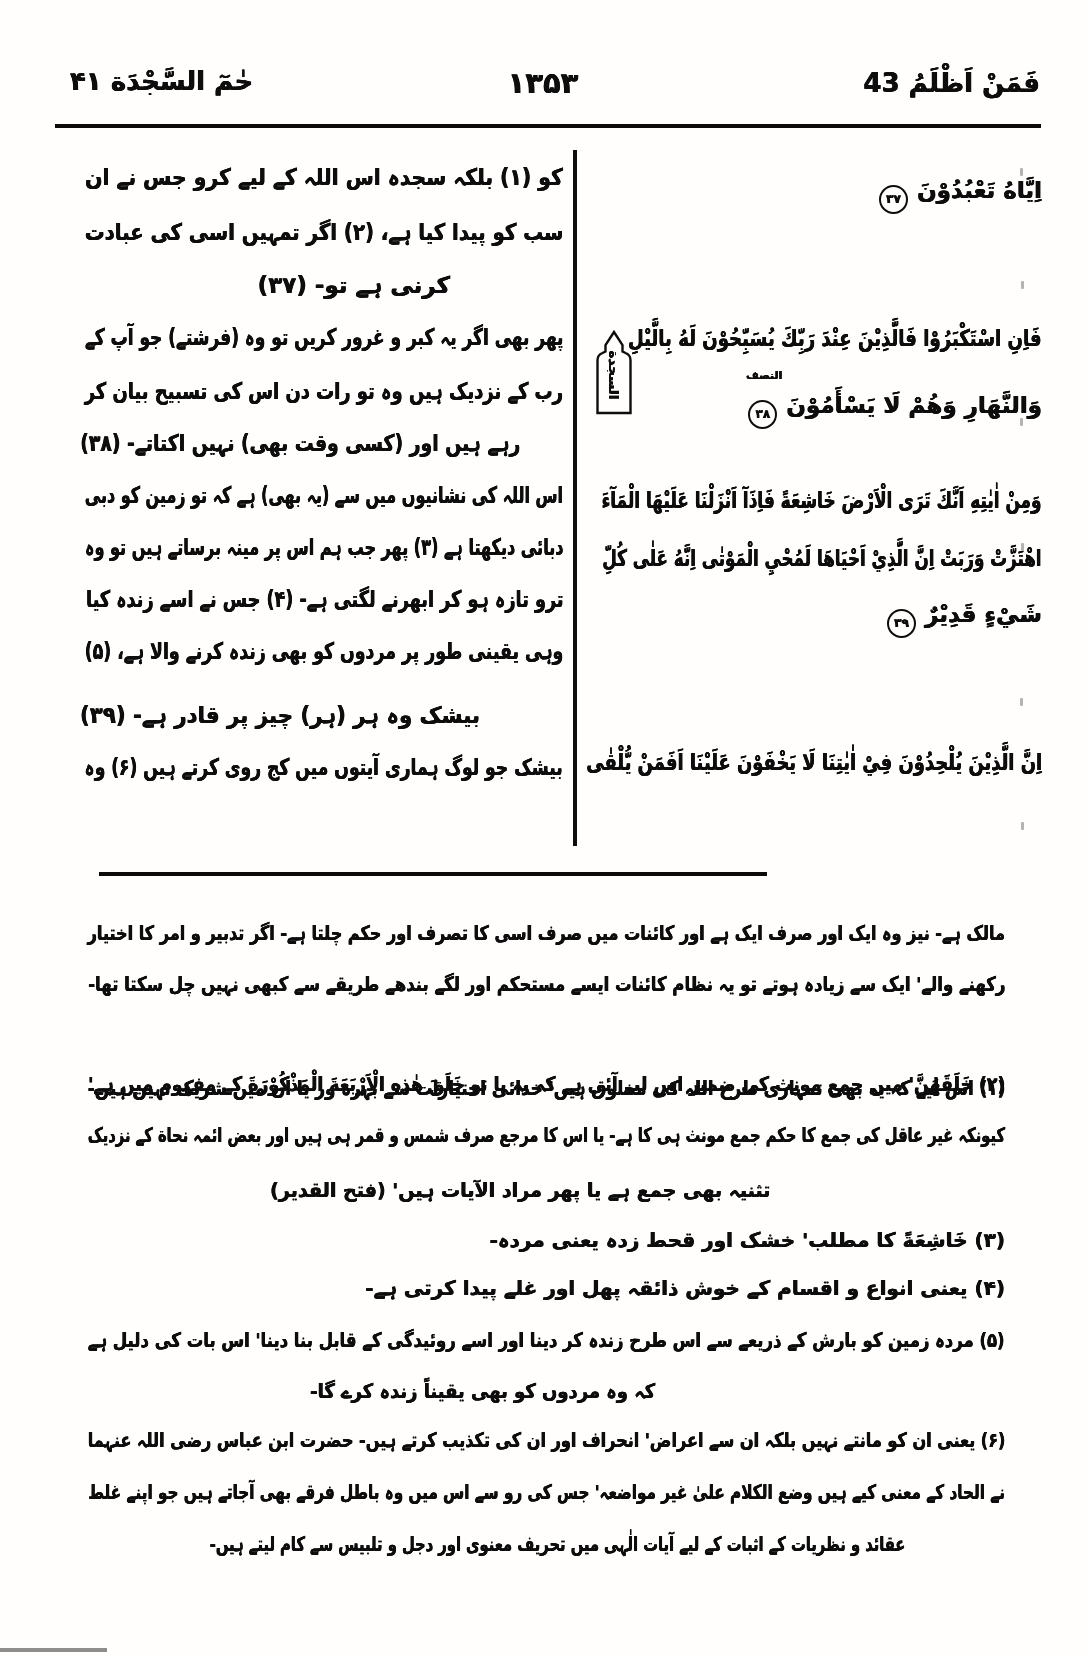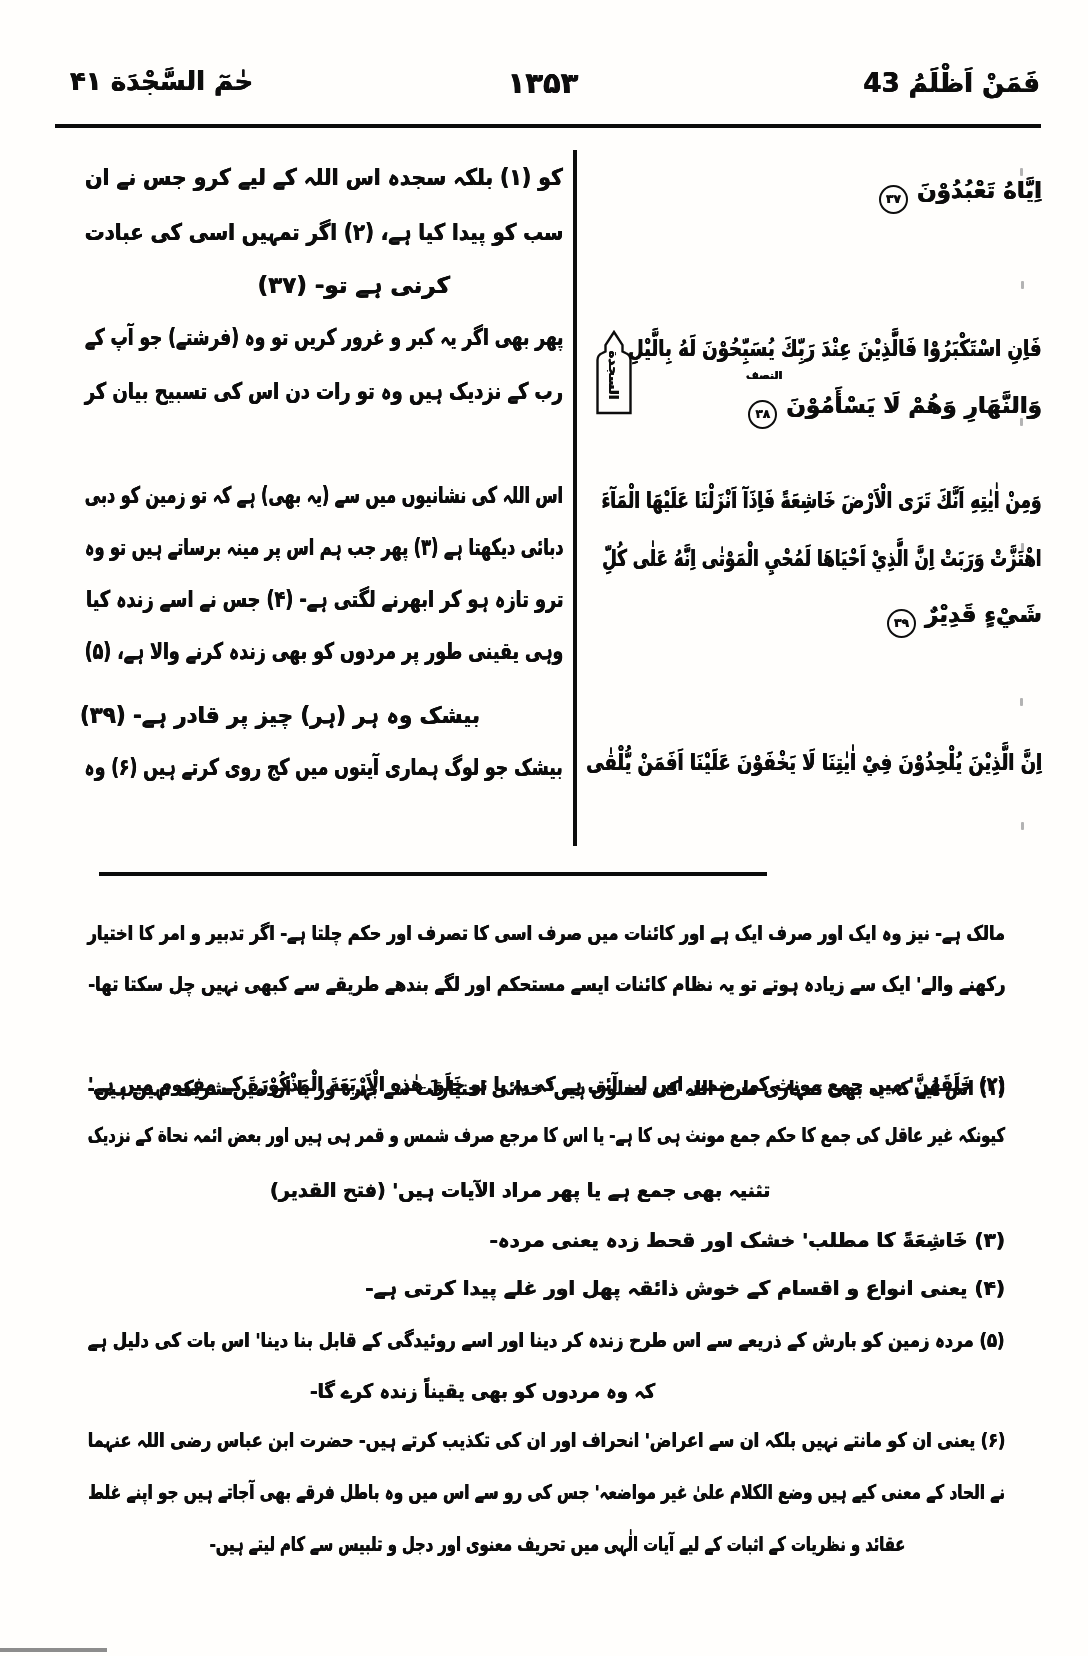--- a/index.html
+++ b/index.html
@@ -66,21 +66,21 @@
   <div class="ornament">
     <svg width="42" height="87" viewBox="0 0 42 87">
       <path d="M4.5 85 L4.5 32 Q4.5 27 9.5 25 L12.5 23.5 L12.5 17 L21 4 L29.5 17 L29.5 23.5 L32.5 25 Q37.5 27 37.5 32 L37.5 85 Z" fill="none" stroke="#0d0d0d" stroke-width="2.4"></path>
     </svg>
     <div class="ornament-label ink">السجدة</div>
   </div>
 
   <div class="aline ink" style="top:168px;">
     <span class="fit"><span>اِيَّاهُ تَعْبُدُوْنَ</span><span class="badge-wrap"><span class="ayah">۳۷</span></span></span>
   </div>
-  <div class="aline ink" style="top:326px;width:414px;text-decoration:underline;">
+  <div class="aline ink" style="top:316px;width:414px;text-decoration:underline;">
     <span class="fit" style="transform-origin: right center; transform: scaleX(0.787);"><span>فَاِنِ اسْتَكْبَرُوْا فَالَّذِيْنَ عِنْدَ رَبِّكَ يُسَبِّحُوْنَ لَهُ بِالَّيْلِ</span></span>
   </div>
   <div class="aline ink" style="top:383px;width:414px;">
     <span class="fit"><span>وَالنَّهَارِ وَهُمْ لَا يَسْأَمُوْنَ</span><span class="badge-wrap"><span class="nisf">النصف</span><span class="ayah">۳۸</span></span></span>
   </div>
   <div class="aline ink" style="top:478px;width:440px;">
     <span class="fit" style="transform-origin: right center; transform: scaleX(0.735);"><span>وَمِنْ اٰيٰتِهِ اَنَّكَ تَرَى الْاَرْضَ خَاشِعَةً فَاِذَآ اَنْزَلْنَا عَلَيْهَا الْمَآءَ</span></span>
   </div>
   <div class="aline ink" style="top:536px;width:440px;">
     <span class="fit" style="transform-origin: right center; transform: scaleX(0.728);"><span>اهْتَزَّتْ وَرَبَتْ اِنَّ الَّذِيْ اَحْيَاهَا لَمُحْيِ الْمَوْتٰى اِنَّهُ عَلٰى كُلِّ</span></span>
@@ -90,20 +90,21 @@
   </div>
   <div class="aline ink" style="top:740px;">
     <span class="fit" style="transform-origin: right center; transform: scaleX(0.779);"><span>اِنَّ الَّذِيْنَ يُلْحِدُوْنَ فِيْ اٰيٰتِنَا لَا يَخْفَوْنَ عَلَيْنَا اَفَمَنْ يُّلْقٰى</span></span>
   </div>
 
   <div class="uline ink" style="top:154px;"><span class="fit" style="transform-origin: right center; transform: scaleX(0.885);">کو (۱) بلکہ سجدہ اس اللہ کے لیے کرو جس نے ان</span></div>
   <div class="uline ink" style="top:209px;"><span class="fit" style="transform-origin: right center; transform: scaleX(0.857);">سب کو پیدا کیا ہے، (۲) اگر تمہیں اسی کی عبادت</span></div>
   <div class="uline ink" style="top:262px;right:638px;width:300px;"><span class="fit">کرنی ہے تو- (۳۷)</span></div>
   <div class="uline ink" style="top:314px;margin-left:28px;"><span class="fit" style="transform-origin: right center; transform: scaleX(0.738);">پھر بھی اگر یہ کبر و غرور کریں تو وہ (فرشتے) جو آپ کے</span></div>
   <div class="uline ink" style="top:368px;"><span class="fit" style="transform-origin: right center; transform: scaleX(0.779);">رب کے نزدیک ہیں وہ تو رات دن اس کی تسبیح بیان کر</span></div>
+  <div class="uline ink" style="top:420px;right:568px;width:440px;"><span class="fit" style="transform-origin: right center; transform: scaleX(0.819);">رہے ہیں اور (کسی وقت بھی) نہیں اکتاتے- (۳۸)</span></div>
   <div class="uline ink" style="top:472px;"><span class="fit" style="transform-origin: right center; transform: scaleX(0.694);">اس اللہ کی نشانیوں میں سے (یہ بھی) ہے کہ تو زمین کو دبی</span></div>
   <div class="uline ink" style="top:524px;"><span class="fit" style="transform-origin: right center; transform: scaleX(0.699);">دبائی دیکھتا ہے (۳) پھر جب ہم اس پر مینہ برساتے ہیں تو وہ</span></div>
   <div class="uline ink" style="top:576px;"><span class="fit" style="transform-origin: right center; transform: scaleX(0.767);">ترو تازہ ہو کر ابھرنے لگتی ہے- (۴) جس نے اسے زندہ کیا</span></div>
   <div class="uline ink" style="top:628px;"><span class="fit" style="transform-origin: right center; transform: scaleX(0.752);">وہی یقینی طور پر مردوں کو بھی زندہ کرنے والا ہے، (۵)</span></div>
   <div class="uline ink" style="top:692px;right:608px;width:400px;"><span class="fit" style="transform-origin: right center; transform: scaleX(0.928);">بیشک وہ ہر (ہر) چیز پر قادر ہے- (۳۹)</span></div>
   <div class="uline ink" style="top:744px;"><span class="fit" style="transform-origin: right center; transform: scaleX(0.745);">بیشک جو لوگ ہماری آیتوں میں کج روی کرتے ہیں (۶) وہ</span></div>
 
   <div class="rule footnote-rule"></div>
 
   <div class="fline ink" style="top:913px;"><span class="fit" style="transform-origin: right center; transform: scaleX(0.804);">مالک ہے- نیز وہ ایک اور صرف ایک ہے اور کائنات میں صرف اسی کا تصرف اور حکم چلتا ہے- اگر تدبیر و امر کا اختیار</span></div>

